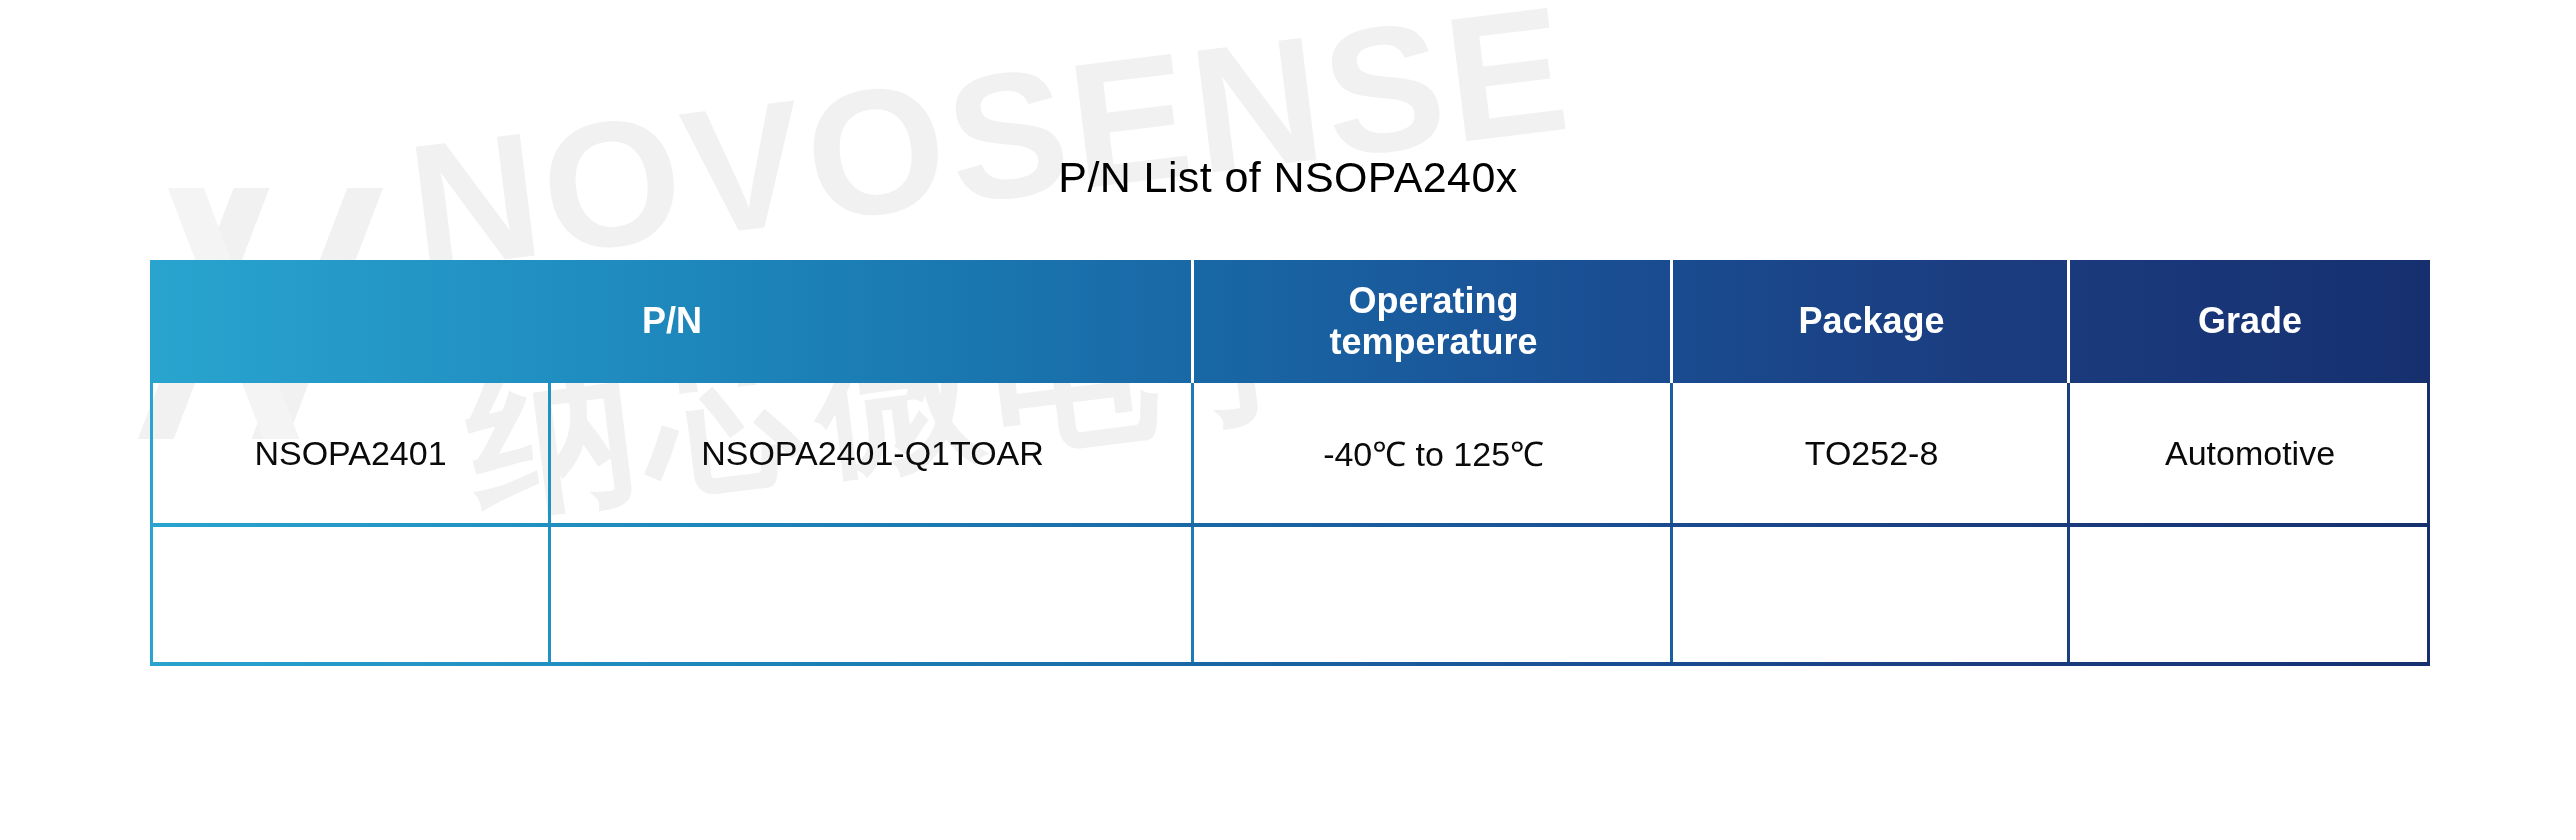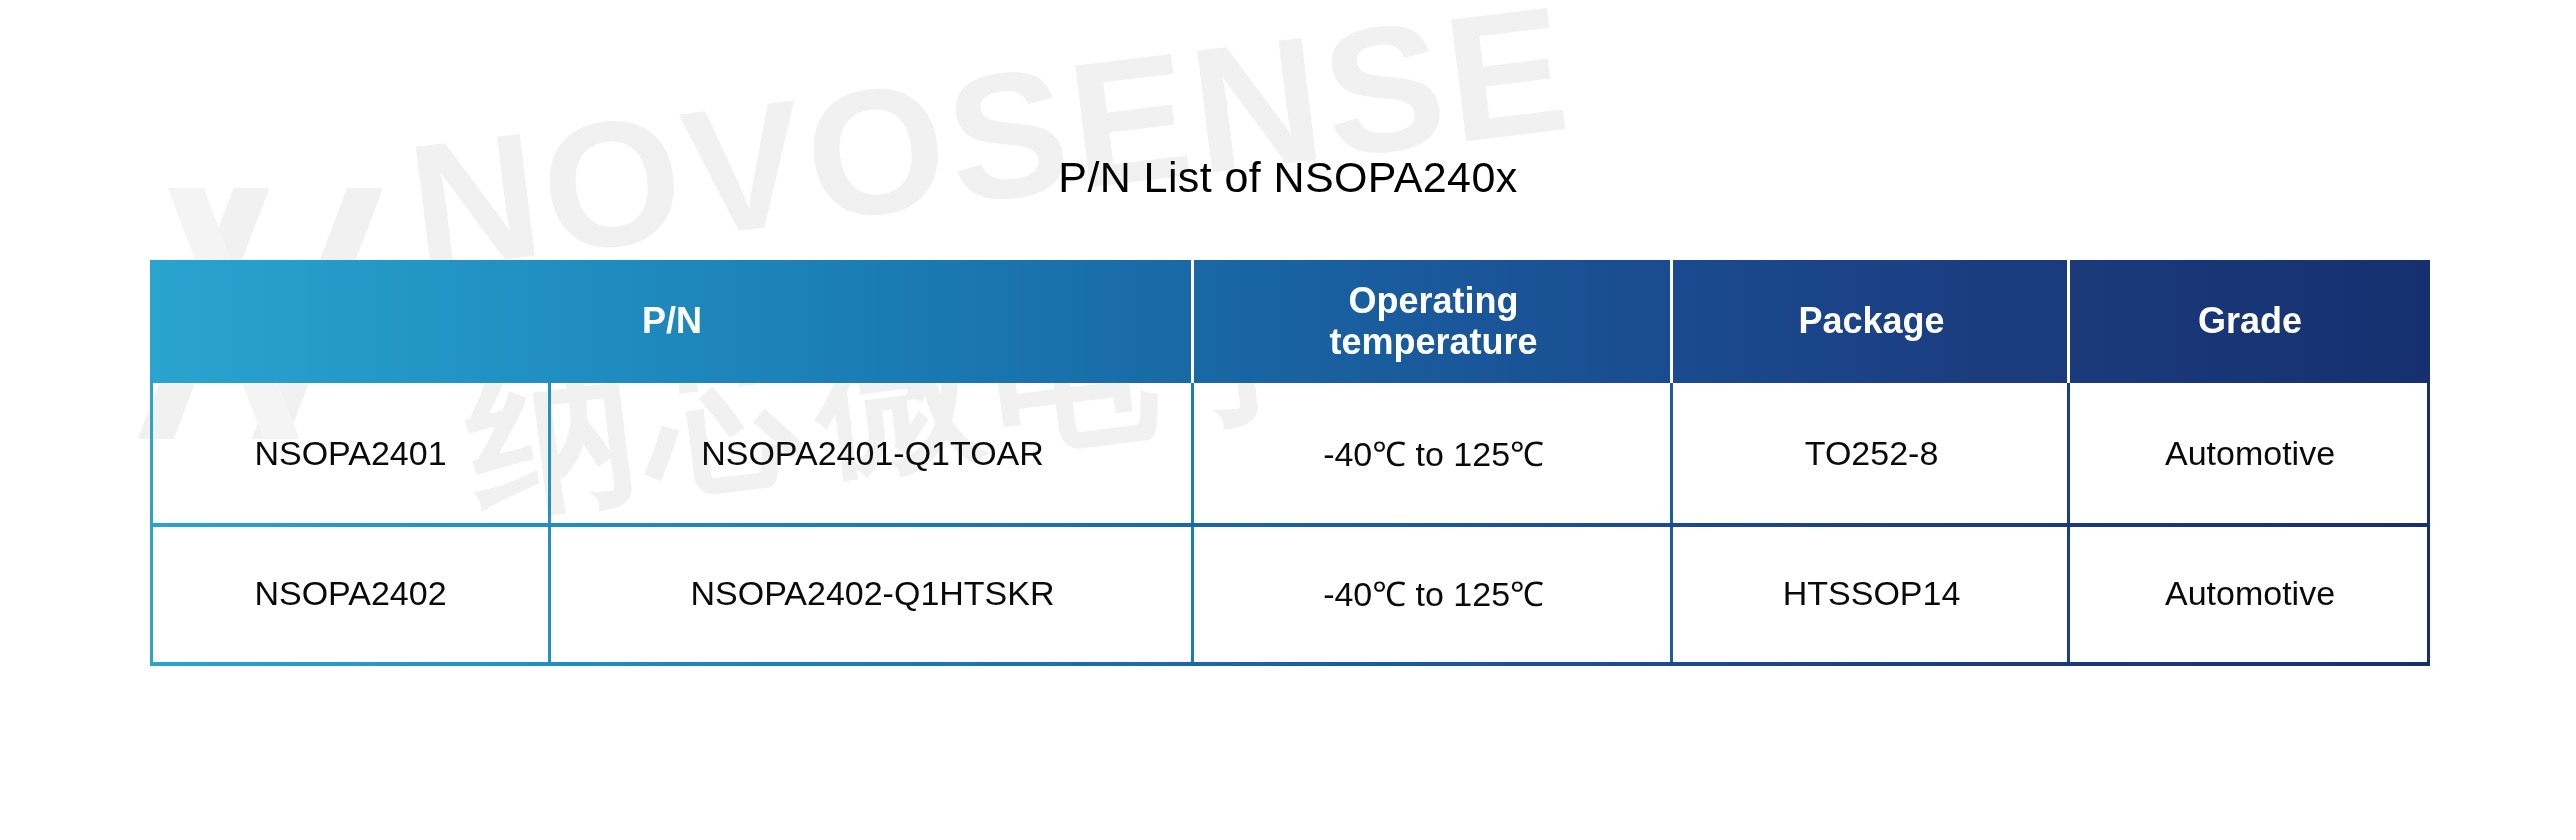--- a/index.html
+++ b/index.html
@@ -256,27 +256,20 @@
       </thead>
 
       <tbody>
         <tr>
           <td>NSOPA2401</td>
           <td>NSOPA2401-Q1TOAR</td>
           <td>-40℃ to 125℃</td>
           <td>TO252-8</td>
           <td>Automotive</td>
         </tr>
-        <tr>
-          <td>NSOPA2402</td>
-          <td>NSOPA2402-Q1HTSKR</td>
-          <td>-40℃ to 125℃</td>
-          <td>HTSSOP14</td>
-          <td>Automotive</td>
-        </tr>
       </tbody>
     </table>
 
     <div class="grid-overlay">
       <div class="vline v0"></div>
       <div class="vline v1"></div>
       <div class="vline v2"></div>
       <div class="vline v3"></div>
       <div class="vline v4"></div>
       <div class="vline v5"></div>

